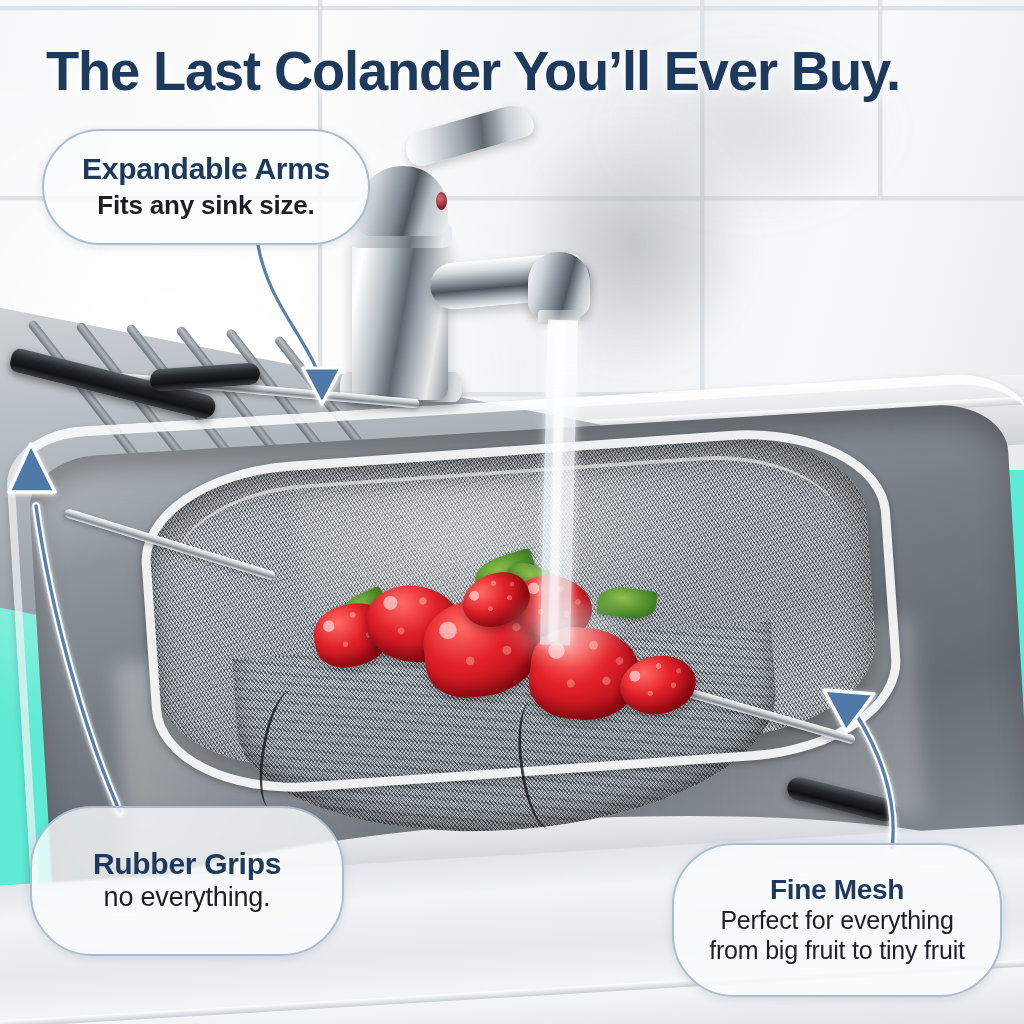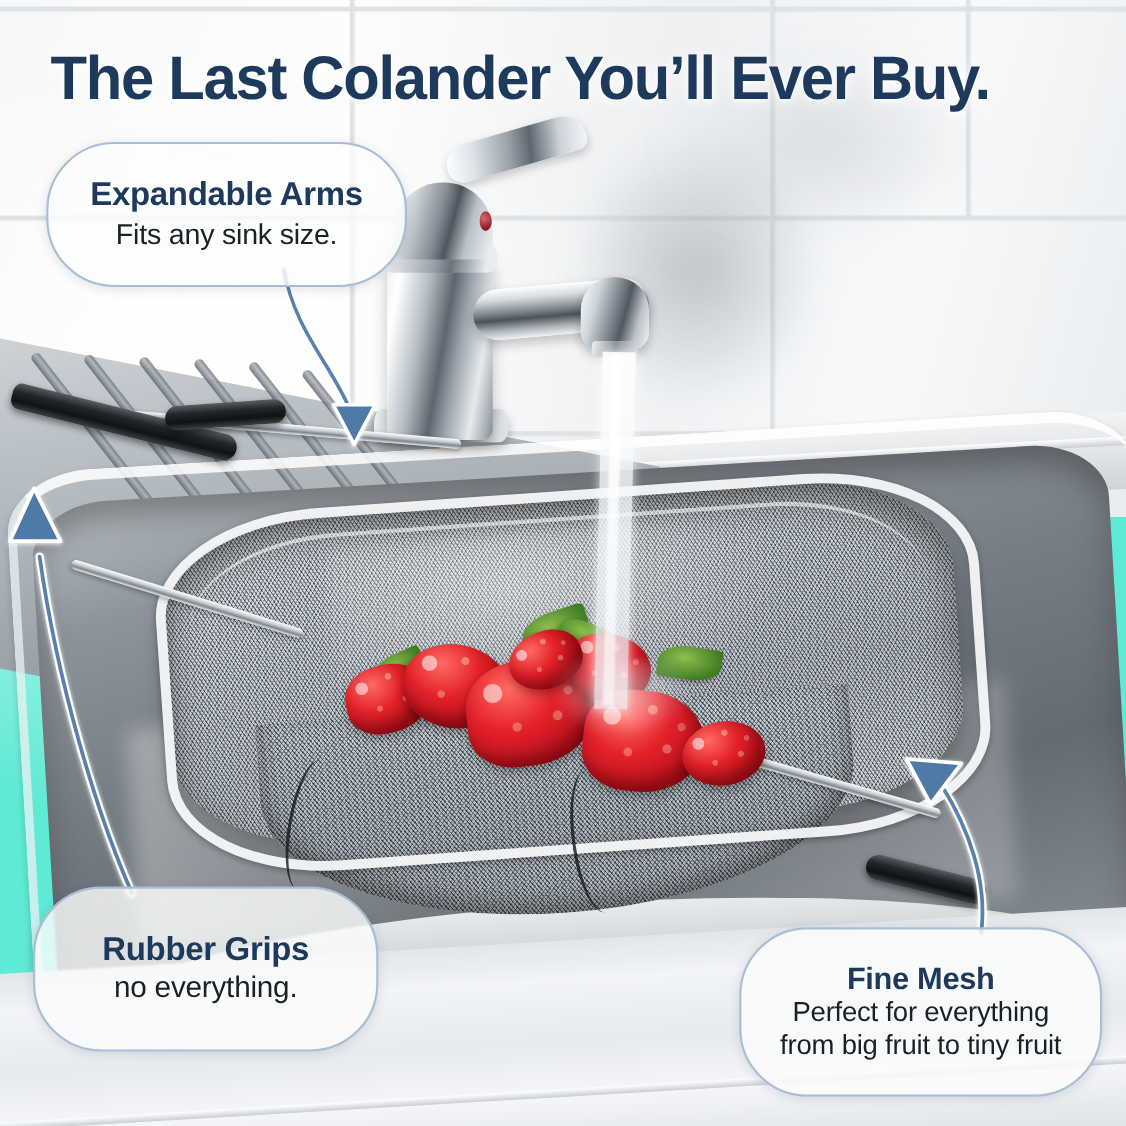--- a/index.html
+++ b/index.html
@@ -292,23 +292,23 @@
     display:flex;flex-direction:column;justify-content:center;align-items:center;
     backdrop-filter:blur(1px);
   }
   .callout .c-title{
     color:#1d3a5c;font-weight:bold;letter-spacing:-.3px;
   }
   .callout .c-body{
     color:#1c1f24;letter-spacing:-.2px;
   }
 
-  #callout-arms{left:42px;top:129px;width:328px;height:132px;align-items:center;}
+  #callout-arms{left:42px;top:129px;width:328px;height:116px;align-items:center;}
   #callout-arms .c-title{font-size:30px;line-height:1.08;}
-  #callout-arms .c-body{font-size:26px;line-height:1.2;margin-top:4px;}
+  #callout-arms .c-body{font-size:26px;line-height:1.2;margin-top:4px;font-weight:bold;}
 
   #callout-grips{left:30px;top:806px;width:314px;height:150px;}
   #callout-grips .c-title{font-size:30px;line-height:1.08;}
   #callout-grips .c-body{font-size:27px;line-height:1.18;margin-top:2px;}
 
   #callout-mesh{left:672px;top:843px;width:330px;height:154px;}
   #callout-mesh .c-title{font-size:28px;line-height:1.06;}
   #callout-mesh .c-body{font-size:25px;line-height:1.16;margin-top:1px;}
 
   

